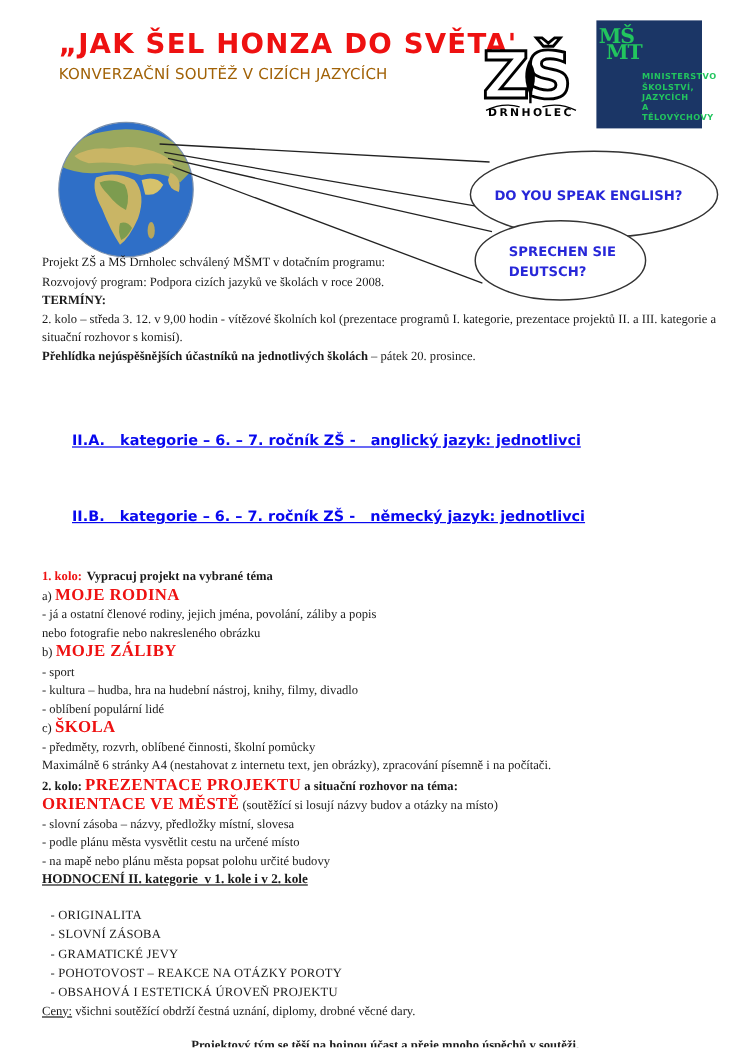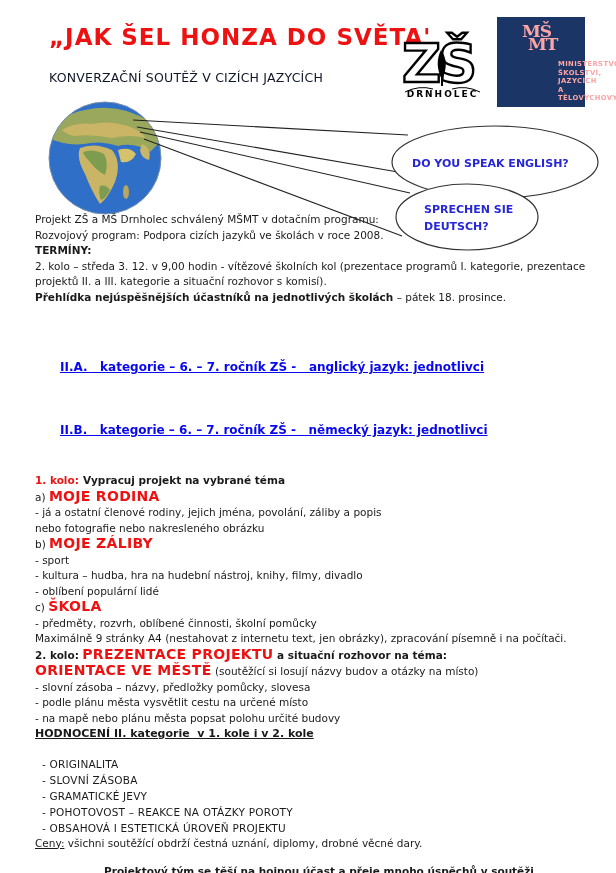--- a/index.html
+++ b/index.html
@@ -3,33 +3,33 @@
 <meta charset="utf-8">
 <style>
   html,body{margin:0;padding:0;background:#ffffff;}
   .page{
     position:relative;width:616px;height:873px;background:#ffffff;
     font-family:"DejaVu Sans",sans-serif;color:#1a1a1a;overflow:hidden;
   }
   
   .title-block{position:absolute;left:49px;top:24px;}
   .title{color:#ee1111;font-size:23px;font-weight:bold;letter-spacing:1px;white-space:nowrap;}
-  .subtitle{font-size:12.5px;color:#0f172a;margin-top:20px;letter-spacing:0.2px;white-space:nowrap;}
+  .subtitle{font-size:12.5px;color:#a16207;margin-top:4px;letter-spacing:0.2px;white-space:nowrap;}
   .zs-logo{position:absolute;left:395px;top:24px;width:95px;height:80px;}
-  .msmt{position:absolute;left:497px;top:17px;width:88px;height:90px;background:#1b3666;color:#fca5a5;
-        box-sizing:border-box;padding:8px 0 0 25px;}
+  .msmt{position:absolute;left:497px;top:17px;width:88px;height:90px;background:#1b3666;color:#22c55e;
+        box-sizing:border-box;padding:8px 0 0 2px;}
   .msmt-mono{font-family:"DejaVu Serif",serif;font-size:17px;line-height:13px;font-weight:bold;letter-spacing:-1px;}
   .msmt-mono .m2{margin-left:6px;}
   .msmt-lines{margin-top:9px;font-size:6.8px;line-height:8.6px;letter-spacing:0.4px;font-weight:bold;margin-left:36px;}
   
   .scene{position:absolute;left:0;top:100px;}
   .scene text{font-family:"DejaVu Sans",sans-serif;font-weight:bold;fill:#2727d8;font-size:11px;}
   
   .content{position:absolute;left:35px;top:212px;width:572px;font-size:10.5px;line-height:15.5px;}
-  .content p{margin:0;}
+  .content p{margin:0;font-family:Liberation Serif, serif;}
   .bold{font-weight:bold;}
   .heading{font-weight:bold;margin-top:16px;}
   .cats{margin:8px 0 0 25px;font-size:12px;font-weight:bold;color:#0808ee;line-height:17px;white-space:pre;}
   .cats div{text-decoration:underline;margin-top:12px;}
   .kolo1{margin-top:5px;}
   .kolo-label{color:#ee1111;font-weight:bold;}
   .kolo-label.black{color:#1a1a1a;}
   .task{font-weight:bold;margin-left:4px;}
   .topic-title{color:#ee1111;font-weight:bold;font-size:14px;letter-spacing:0.3px;}
   .ml-a{margin-left:52px;} .ml-b{margin-left:57px;} .ml-c{margin-left:61px;}
@@ -110,46 +110,46 @@
     <text x="424" y="130">DEUTSCH?</text>
   </svg>
 
   <div class="content">
 
     <p>Projekt ZŠ a MŠ Drnholec schválený MŠMT v dotačním programu:</p>
     <p>Rozvojový program: Podpora cizích jazyků ve školách v roce 2008.</p>
 
     <p class="heading">TERMÍNY:</p>
     <p>2. kolo – středa 3. 12. v 9,00 hodin - vítězové školních kol (prezentace programů I. kategorie, prezentace projektů II. a III. kategorie a situační rozhovor s komisí).</p>
-    <p><span class="bold">Přehlídka nejúspěšnějších účastníků na jednotlivých školách</span><span> – pátek 18. prosince.</span></p>
+    <p><span class="bold">Přehlídka nejúspěšnějších účastníků na jednotlivých školách</span><span> – pátek 20. prosince.</span></p>
 
     <div class="cats">
       <div>II.A.   kategorie – 6. – 7. ročník ZŠ -   anglický jazyk: jednotlivci</div>
       <div>II.B.   kategorie – 6. – 7. ročník ZŠ -   německý jazyk: jednotlivci</div>
     </div>
 
     <p class="kolo1"><span class="kolo-label">1. kolo:</span><span class="task">Vypracuj projekt na vybrané téma</span></p>
 
     <p class="ml-a"><span>a)</span> <span class="topic-title">MOJE RODINA</span></p>
     <p class="it1">- já a ostatní členové rodiny, jejich jména, povolání, záliby a popis</p>
     <p class="itc">nebo fotografie nebo nakresleného obrázku</p>
 
     <p class="ml-b"><span>b)</span> <span class="topic-title">MOJE ZÁLIBY</span></p>
     <p class="it2">- sport</p>
     <p class="it2">- kultura – hudba, hra na hudební nástroj, knihy, filmy, divadlo</p>
     <p class="it2">- oblíbení populární lidé</p>
 
     <p class="ml-c"><span>c)</span> <span class="topic-title">ŠKOLA</span></p>
     <p class="it2">- předměty, rozvrh, oblíbené činnosti, školní pomůcky</p>
 
-    <p class="note">Maximálně 9 stránky A4 (nestahovat z internetu text, jen obrázky), zpracování písemně i na počítači.</p>
+    <p class="note">Maximálně 6 stránky A4 (nestahovat z internetu text, jen obrázky), zpracování písemně i na počítači.</p>
 
     <p class="kolo2"><span class="kolo-label black">2. kolo:</span> <span class="topic-title">PREZENTACE PROJEKTU</span><span class="bold"> a situační rozhovor na téma:</span></p>
     <p class="theme"><span class="topic-title">ORIENTACE VE MĚSTĚ</span><span> (soutěžící si losují názvy budov a otázky na místo)</span></p>
-    <p class="k2items">- slovní zásoba – názvy, předložky pomůcky, slovesa</p>
+    <p class="k2items">- slovní zásoba – názvy, předložky místní, slovesa</p>
     <p class="k2items">- podle plánu města vysvětlit cestu na určené místo</p>
     <p class="k2items">- na mapě nebo plánu města popsat polohu určité budovy</p>
 
     <p class="hodn-head">HODNOCENÍ II. kategorie  v 1. kole i v 2. kole</p>
     <div class="hodn-items">
       <p>- ORIGINALITA</p>
       <p>- SLOVNÍ ZÁSOBA</p>
       <p>- GRAMATICKÉ JEVY</p>
       <p>- POHOTOVOST – REAKCE NA OTÁZKY POROTY</p>
       <p>- OBSAHOVÁ I ESTETICKÁ ÚROVEŇ PROJEKTU</p>

